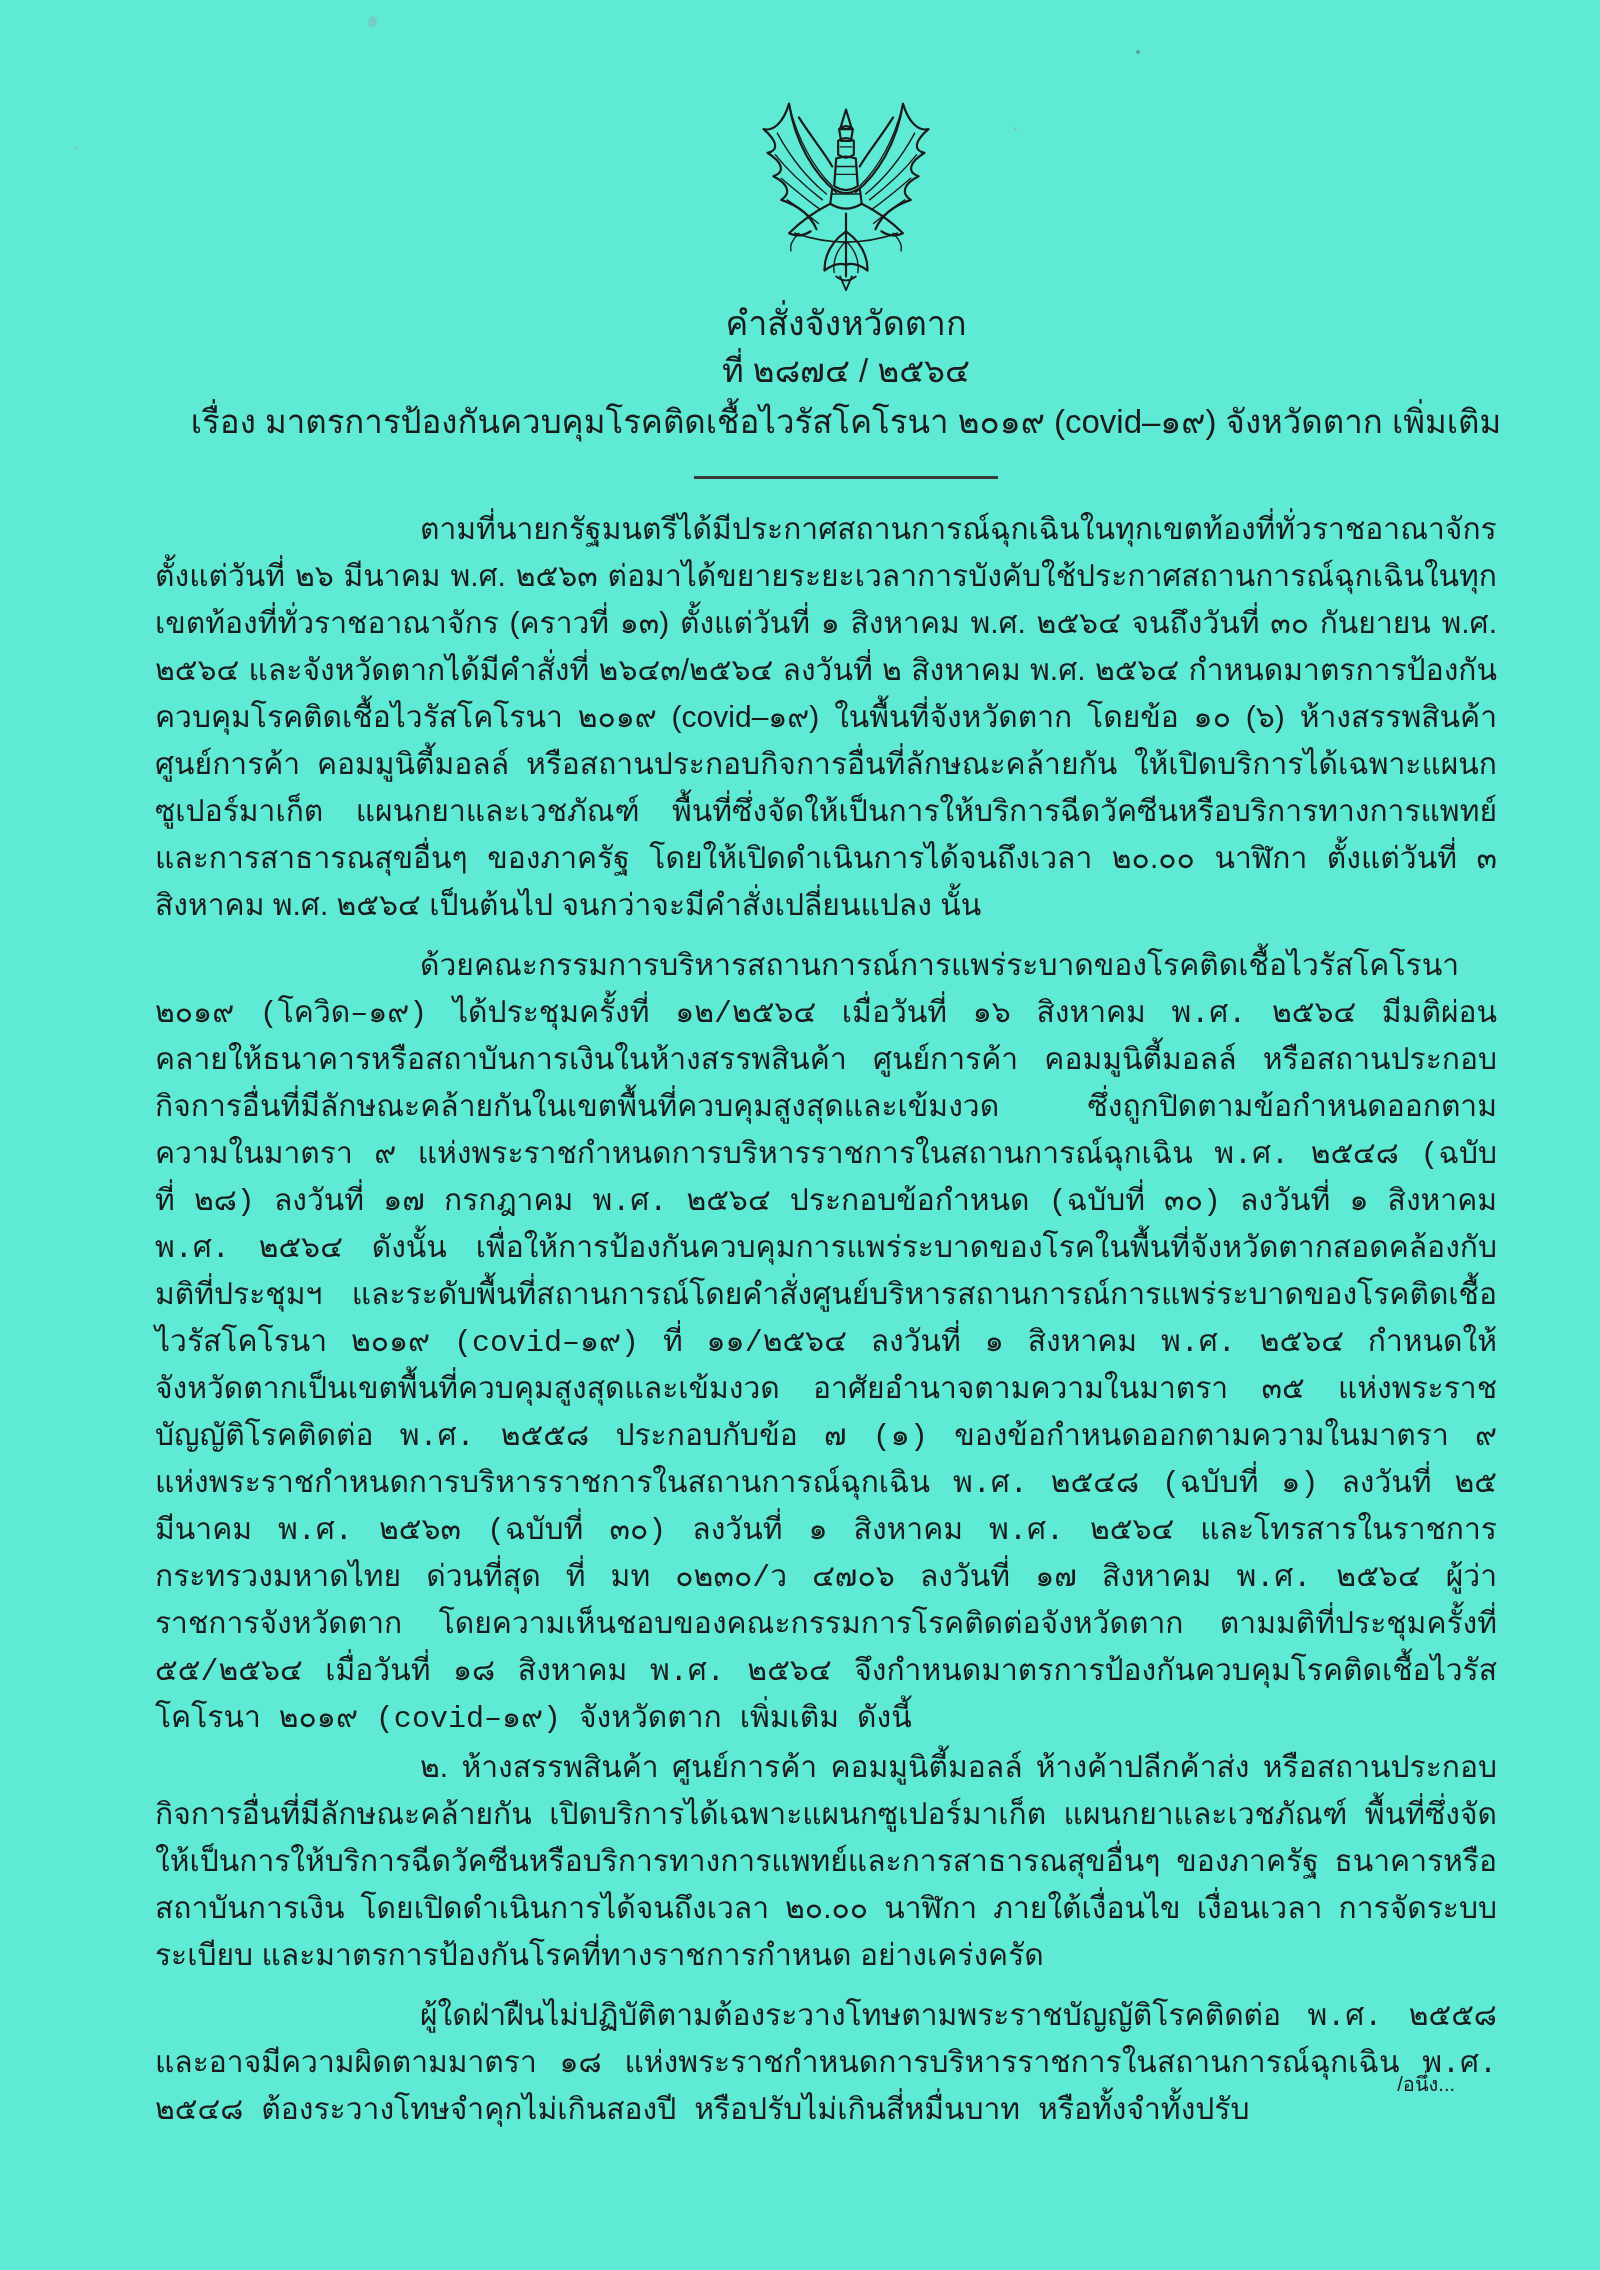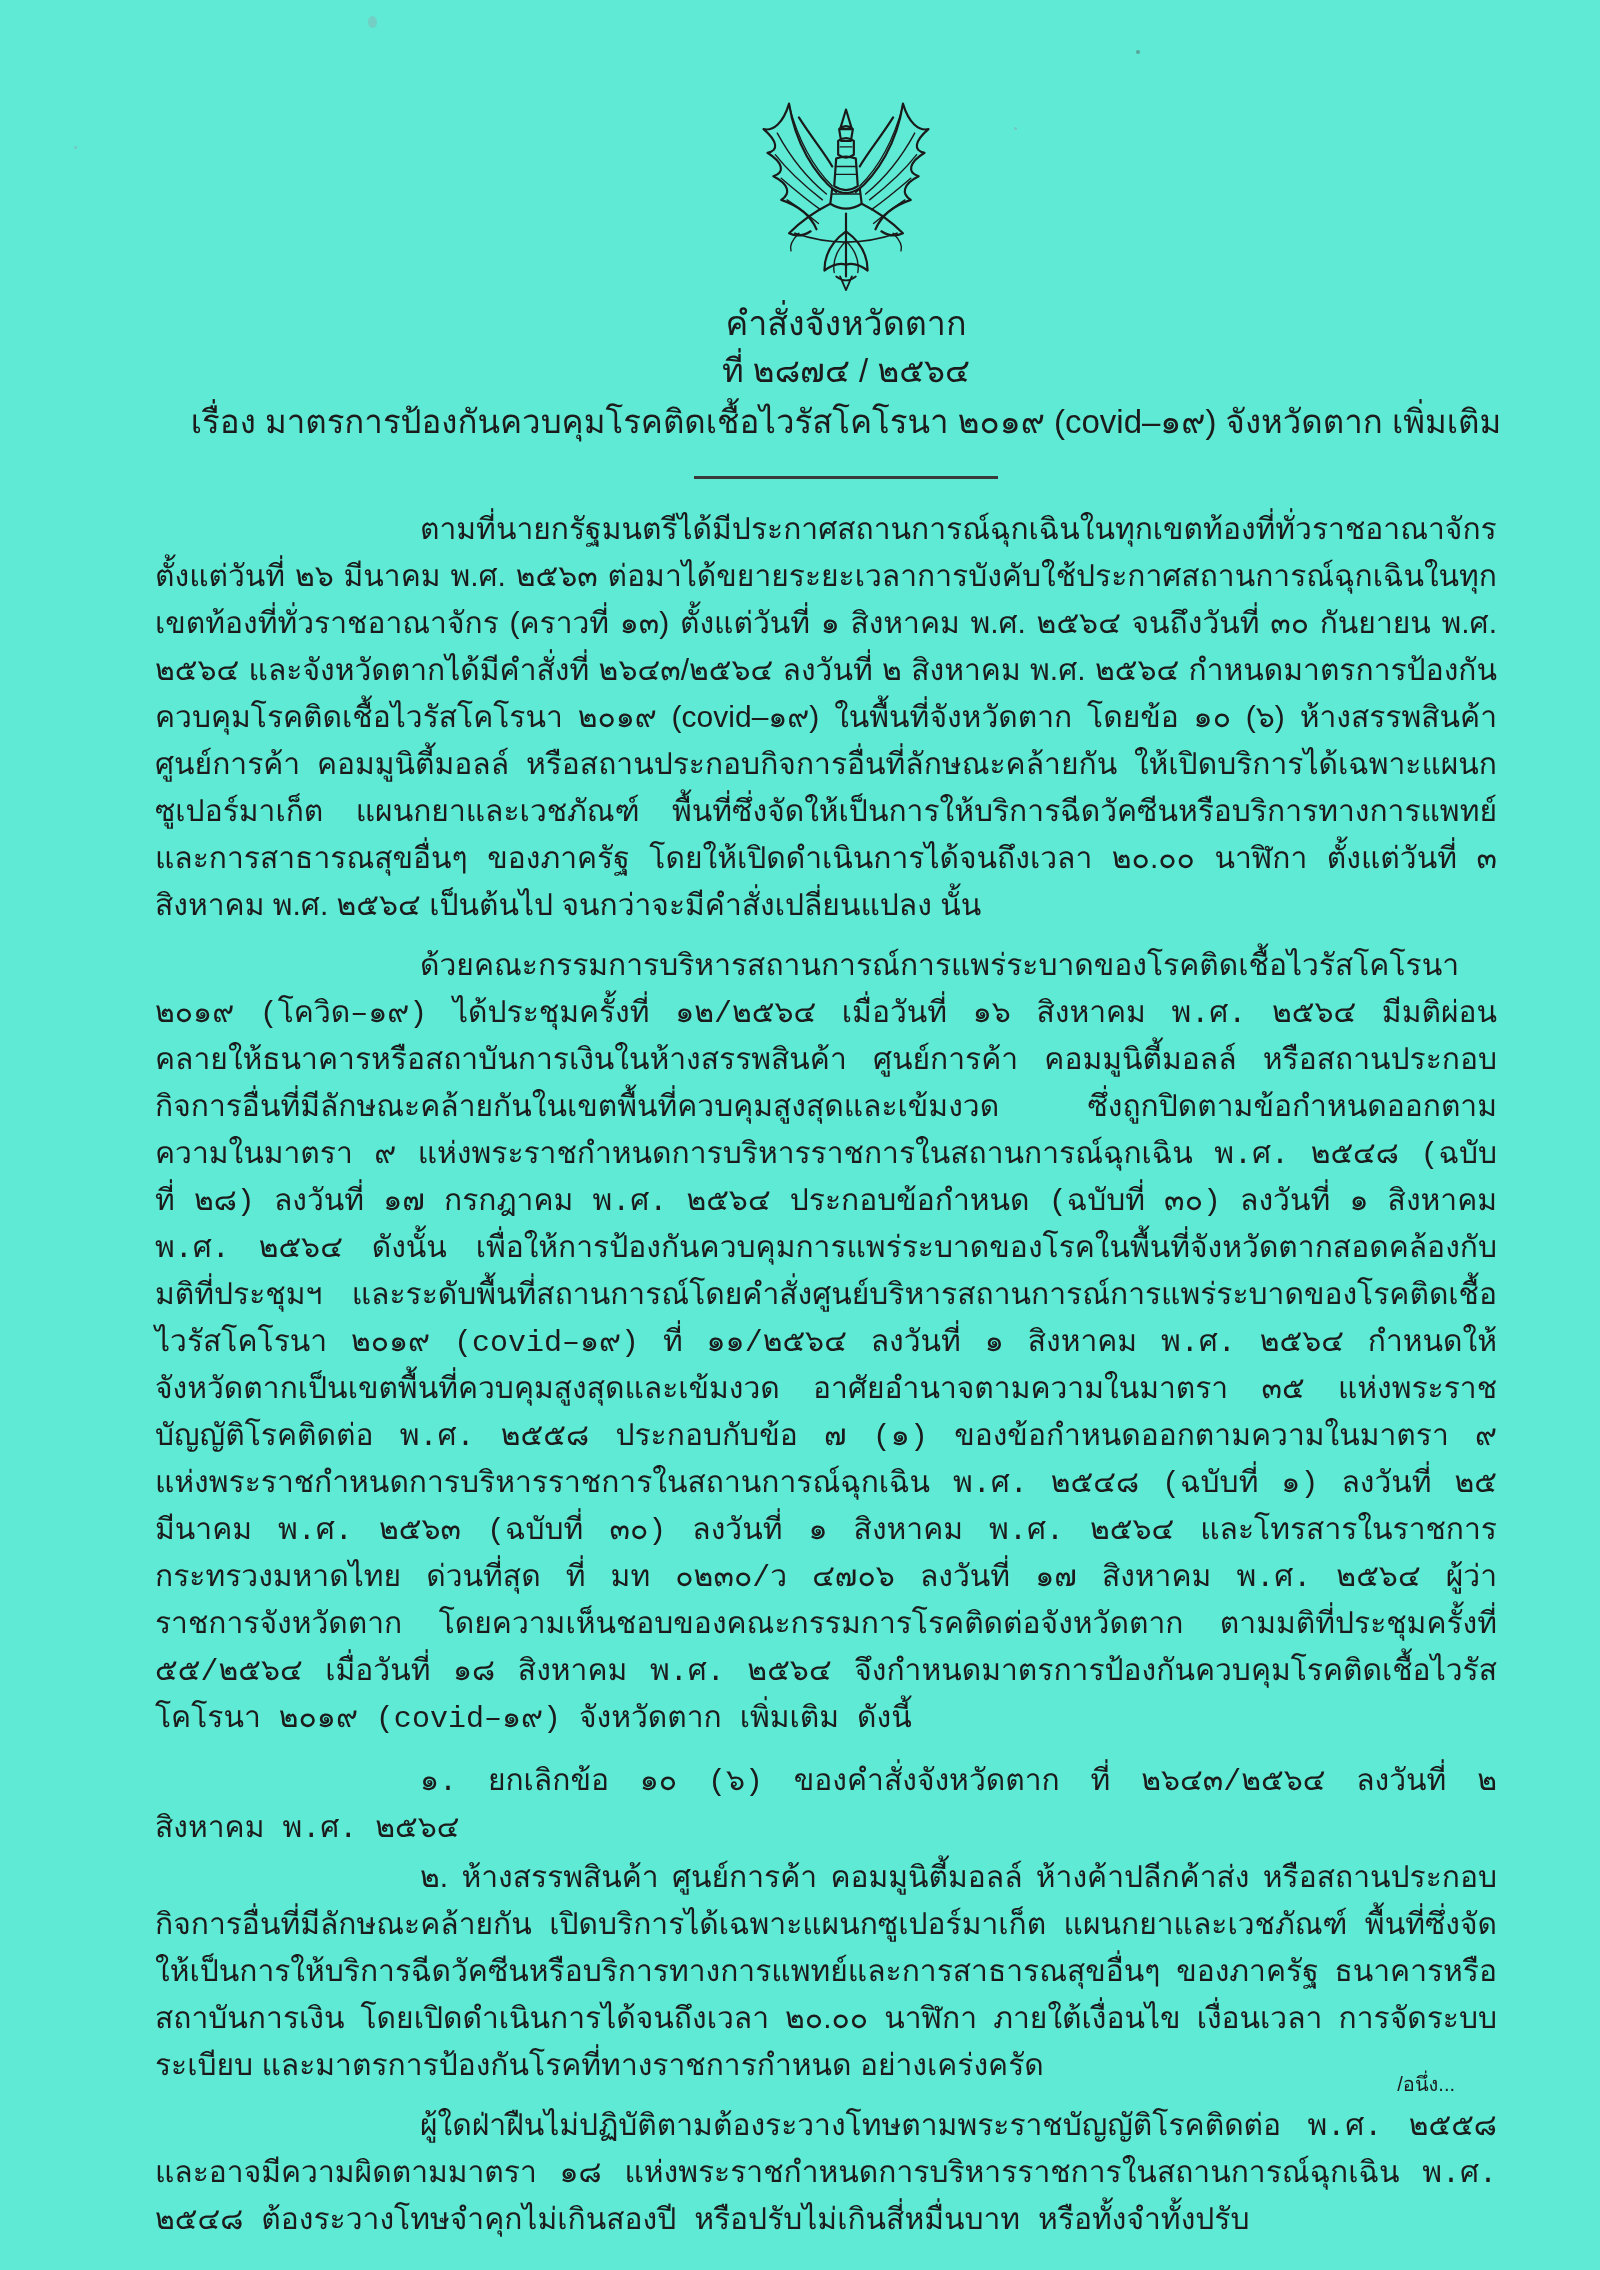--- a/index.html
+++ b/index.html
@@ -151,21 +151,20 @@
     <div class="doc-subject">เรื่อง  มาตรการป้องกันควบคุมโรคติดเชื้อไวรัสโคโรนา ๒๐๑๙ (covid–๑๙) จังหวัดตาก เพิ่มเติม</div>
 
     <div class="header-divider"></div>
   </div>
 
   <div class="body-block">
     <p>ตามที่นายกรัฐมนตรีได้มีประกาศสถานการณ์ฉุกเฉินในทุกเขตท้องที่ทั่วราชอาณาจักรตั้งแต่วันที่ ๒๖ มีนาคม พ.ศ. ๒๕๖๓ ต่อมาได้ขยายระยะเวลาการบังคับใช้ประกาศสถานการณ์ฉุกเฉินในทุกเขตท้องที่ทั่วราชอาณาจักร (คราวที่ ๑๓) ตั้งแต่วันที่ ๑ สิงหาคม พ.ศ. ๒๕๖๔ จนถึงวันที่ ๓๐ กันยายน พ.ศ. ๒๕๖๔ และจังหวัดตากได้มีคำสั่งที่ ๒๖๔๓/๒๕๖๔ ลงวันที่ ๒ สิงหาคม พ.ศ. ๒๕๖๔ กำหนดมาตรการป้องกันควบคุมโรคติดเชื้อไวรัสโคโรนา ๒๐๑๙ (covid–๑๙) ในพื้นที่จังหวัดตาก โดยข้อ ๑๐ (๖) ห้างสรรพสินค้า ศูนย์การค้า คอมมูนิตี้มอลล์ หรือสถานประกอบกิจการอื่นที่ลักษณะคล้ายกัน ให้เปิดบริการได้เฉพาะแผนกซูเปอร์มาเก็ต แผนกยาและเวชภัณฑ์ พื้นที่ซึ่งจัดให้เป็นการให้บริการฉีดวัคซีนหรือบริการทางการแพทย์และการสาธารณสุขอื่นๆ ของภาครัฐ โดยให้เปิดดำเนินการได้จนถึงเวลา ๒๐.๐๐ นาฬิกา ตั้งแต่วันที่ ๓ สิงหาคม พ.ศ. ๒๕๖๔ เป็นต้นไป จนกว่าจะมีคำสั่งเปลี่ยนแปลง นั้น</p>
 
     <p class="spaced">ด้วยคณะกรรมการบริหารสถานการณ์การแพร่ระบาดของโรคติดเชื้อไวรัสโคโรนา ๒๐๑๙ (โควิด–๑๙) ได้ประชุมครั้งที่ ๑๒/๒๕๖๔ เมื่อวันที่ ๑๖ สิงหาคม พ.ศ. ๒๕๖๔ มีมติผ่อนคลายให้ธนาคารหรือสถาบันการเงินในห้างสรรพสินค้า ศูนย์การค้า คอมมูนิตี้มอลล์ หรือสถานประกอบกิจการอื่นที่มีลักษณะคล้ายกันในเขตพื้นที่ควบคุมสูงสุดและเข้มงวด ซึ่งถูกปิดตามข้อกำหนดออกตามความในมาตรา ๙ แห่งพระราชกำหนดการบริหารราชการในสถานการณ์ฉุกเฉิน พ.ศ. ๒๕๔๘ (ฉบับที่ ๒๘) ลงวันที่ ๑๗ กรกฎาคม พ.ศ. ๒๕๖๔ ประกอบข้อกำหนด (ฉบับที่ ๓๐) ลงวันที่ ๑ สิงหาคม พ.ศ. ๒๕๖๔ ดังนั้น เพื่อให้การป้องกันควบคุมการแพร่ระบาดของโรคในพื้นที่จังหวัดตากสอดคล้องกับมติที่ประชุมฯ และระดับพื้นที่สถานการณ์โดยคำสั่งศูนย์บริหารสถานการณ์การแพร่ระบาดของโรคติดเชื้อไวรัสโคโรนา ๒๐๑๙ (covid–๑๙) ที่ ๑๑/๒๕๖๔ ลงวันที่ ๑ สิงหาคม พ.ศ. ๒๕๖๔ กำหนดให้จังหวัดตากเป็นเขตพื้นที่ควบคุมสูงสุดและเข้มงวด อาศัยอำนาจตามความในมาตรา ๓๕ แห่งพระราชบัญญัติโรคติดต่อ พ.ศ. ๒๕๕๘ ประกอบกับข้อ ๗ (๑) ของข้อกำหนดออกตามความในมาตรา ๙ แห่งพระราชกำหนดการบริหารราชการในสถานการณ์ฉุกเฉิน พ.ศ. ๒๕๔๘ (ฉบับที่ ๑) ลงวันที่ ๒๕ มีนาคม พ.ศ. ๒๕๖๓ (ฉบับที่ ๓๐) ลงวันที่ ๑ สิงหาคม พ.ศ. ๒๕๖๔ และโทรสารในราชการกระทรวงมหาดไทย ด่วนที่สุด ที่ มท ๐๒๓๐/ว ๔๗๐๖ ลงวันที่ ๑๗ สิงหาคม พ.ศ. ๒๕๖๔ ผู้ว่าราชการจังหวัดตาก โดยความเห็นชอบของคณะกรรมการโรคติดต่อจังหวัดตาก ตามมติที่ประชุมครั้งที่ ๕๕/๒๕๖๔ เมื่อวันที่ ๑๘ สิงหาคม พ.ศ. ๒๕๖๔ จึงกำหนดมาตรการป้องกันควบคุมโรคติดเชื้อไวรัสโคโรนา ๒๐๑๙ (covid–๑๙) จังหวัดตาก เพิ่มเติม ดังนี้</p>
 
-    <p class="spaced">๑.  ยกเลิกข้อ ๑๐ (๖) ของคำสั่งจังหวัดตาก ที่ ๒๖๔๓/๒๕๖๔ ลงวันที่ ๒ สิงหาคม พ.ศ. ๒๕๖๔</p>
 
     <p>๒. ห้างสรรพสินค้า ศูนย์การค้า คอมมูนิตี้มอลล์ ห้างค้าปลีกค้าส่ง หรือสถานประกอบกิจการอื่นที่มีลักษณะคล้ายกัน เปิดบริการได้เฉพาะแผนกซูเปอร์มาเก็ต แผนกยาและเวชภัณฑ์ พื้นที่ซึ่งจัดให้เป็นการให้บริการฉีดวัคซีนหรือบริการทางการแพทย์และการสาธารณสุขอื่นๆ ของภาครัฐ ธนาคารหรือสถาบันการเงิน โดยเปิดดำเนินการได้จนถึงเวลา ๒๐.๐๐ นาฬิกา ภายใต้เงื่อนไข เงื่อนเวลา การจัดระบบ ระเบียบ และมาตรการป้องกันโรคที่ทางราชการกำหนด อย่างเคร่งครัด</p>
 
     <p class="spaced">ผู้ใดฝ่าฝืนไม่ปฏิบัติตามต้องระวางโทษตามพระราชบัญญัติโรคติดต่อ พ.ศ. ๒๕๕๘ และอาจมีความผิดตามมาตรา ๑๘ แห่งพระราชกำหนดการบริหารราชการในสถานการณ์ฉุกเฉิน พ.ศ. ๒๕๔๘ ต้องระวางโทษจำคุกไม่เกินสองปี หรือปรับไม่เกินสี่หมื่นบาท หรือทั้งจำทั้งปรับ</p>
   </div>
 
   <div class="continuation-mark">/อนึ่ง...</div>
 
 </div>
 

